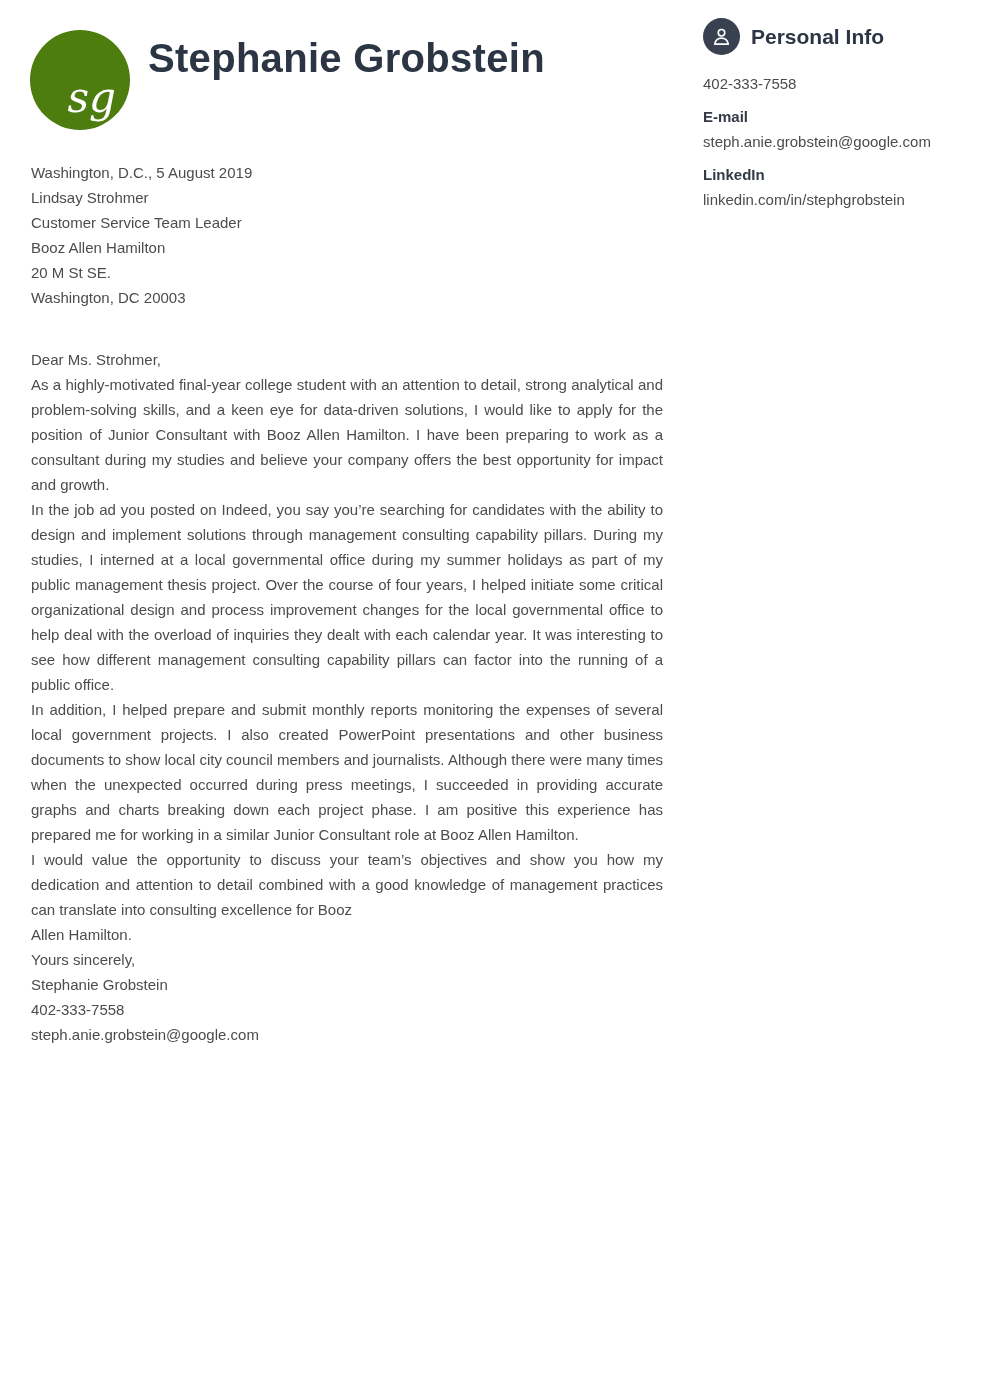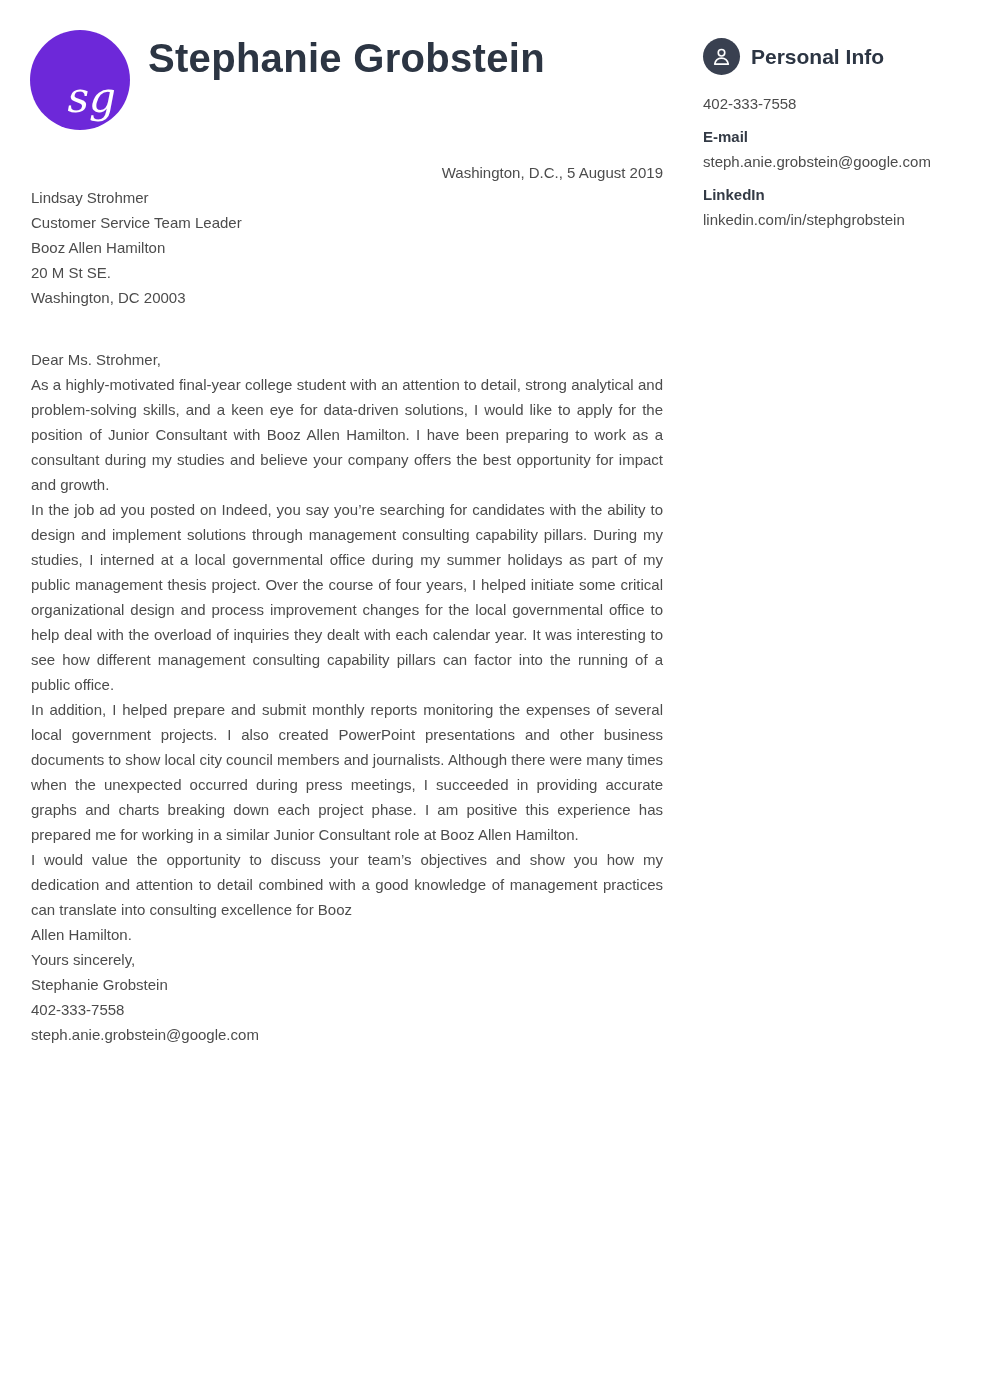--- a/index.html
+++ b/index.html
@@ -12,21 +12,21 @@
     font-family: "Liberation Sans", sans-serif;
     overflow: hidden;
   }
 
   
   .avatar {
     position: absolute;
     left: 30px; top: 30px;
     width: 100px; height: 100px;
     border-radius: 50%;
-    background: #6d28d9;
+    background: #4d7c0f;
   }
   .avatar .monogram {
     position: absolute;
     right: 14px; bottom: 11px;
     font-family: "DejaVu Serif", serif;
     font-style: italic;
     font-size: 42px;
     line-height: 1;
     color: #ffffff;
   }
@@ -36,21 +36,21 @@
     margin: 0;
     font-size: 40px;
     font-weight: bold;
     color: #2c3543;
     letter-spacing: 0.3px;
   }
 
   
   .sidebar {
     position: absolute;
-    left: 703px; top: 38px;
+    left: 703px; top: 18px;
     width: 258px;
   }
   .sidebar-header {
     display: flex;
     align-items: center;
     gap: 11px;
     margin-bottom: 16px;
   }
   .person-icon-circle {
     flex: 0 0 auto;
@@ -83,21 +83,21 @@
   
   .letter {
     position: absolute;
     left: 31px; top: 160px;
     width: 632px;
     font-size: 15px;
     line-height: 25px;
     color: #4c4c4c;
   }
   .letter p { margin: 0; }
-  .dateline   { margin: 0 0 72px 0; text-align: right; }
+  .dateline   { margin: 0 0 72px 0; }
   .recipient-block { margin: 0 0 37px 0; }
   .salutation { margin: 0 0 25px 0; }
   .paragraph  { margin: 0 0 25px 0; text-align: justify; }
   .closing    { margin: 0 0 50px 0; }
   .sig-name   { margin: 0 0 25px 0; }
   .sig-phone  { margin: 0; }
   .sig-email  { margin: 0; }
 </style>
 </head>
 <body>

